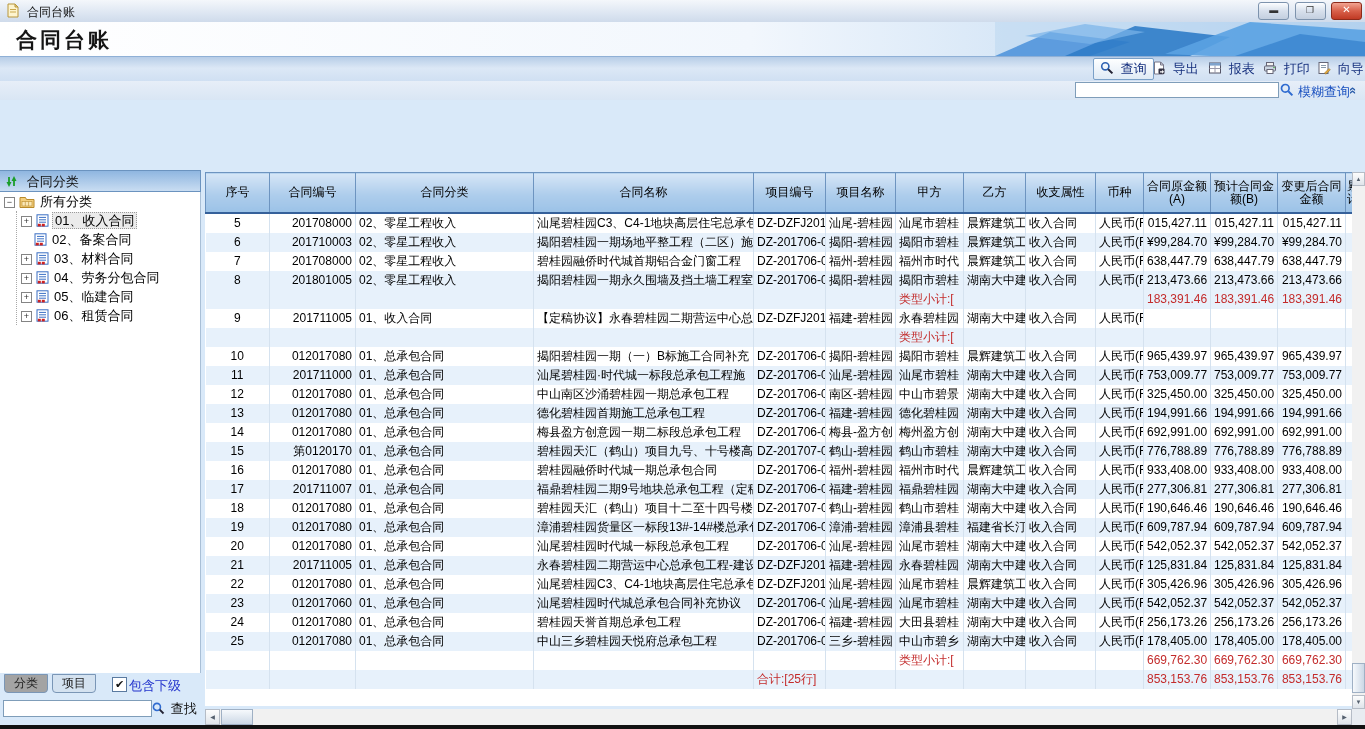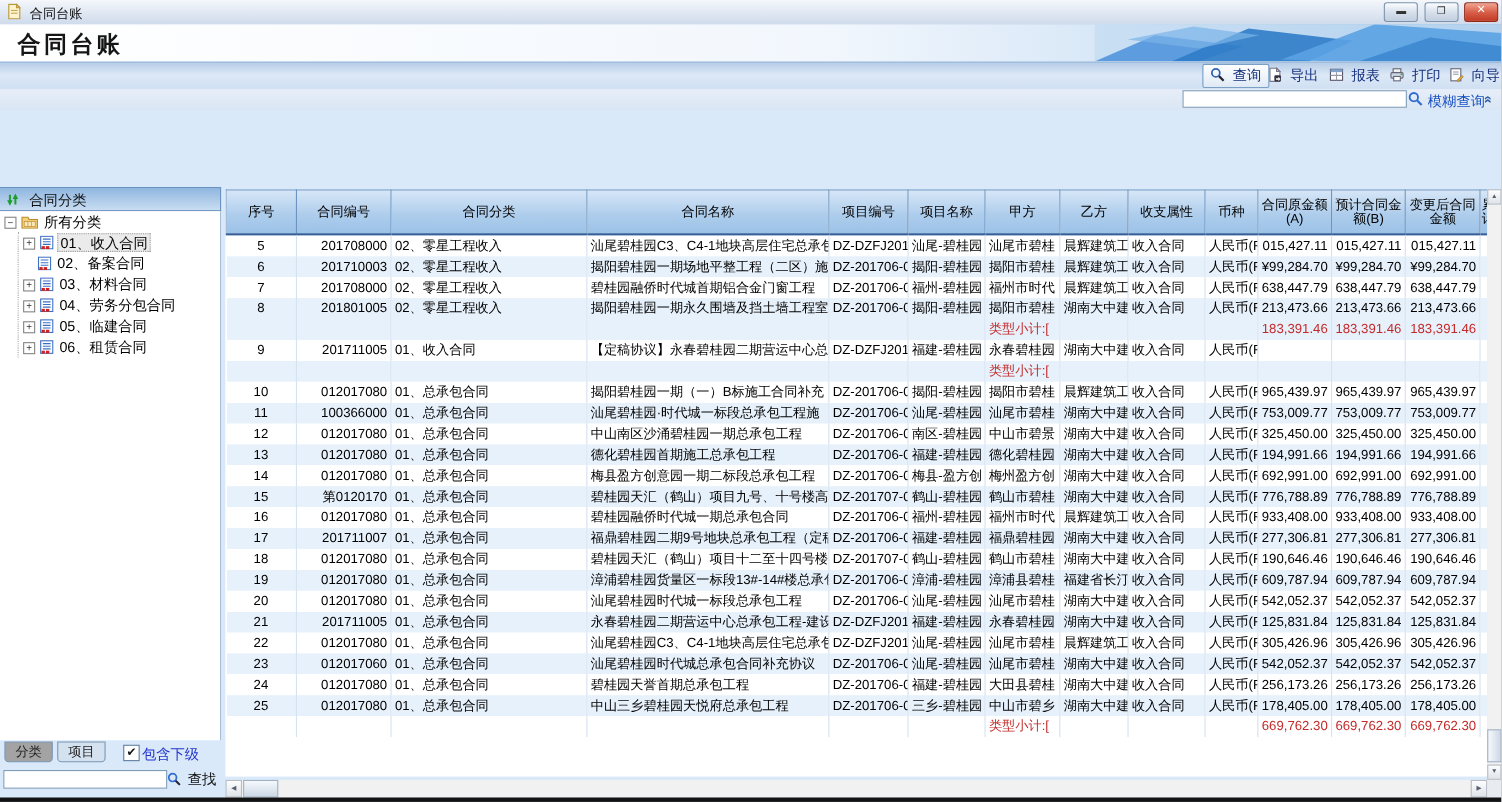--- a/index.html
+++ b/index.html
@@ -485,21 +485,21 @@
             <td class="c7">晨辉建筑工</td>
             <td class="c8">收入合同</td>
             <td class="c9">人民币(RMB)</td>
             <td class="c10">965,439.97</td>
             <td class="c11">965,439.97</td>
             <td class="c12">965,439.97</td>
             <td class="c13"></td>
           </tr>
           <tr class="data shaded">
             <td class="c0">11</td>
-            <td class="c1">100366000</td>
+            <td class="c1">201711000</td>
             <td class="c2">01、总承包合同</td>
             <td class="c3">汕尾碧桂园·时代城一标段总承包工程施</td>
             <td class="c4">DZ-201706-0</td>
             <td class="c5">汕尾-碧桂园</td>
             <td class="c6">汕尾市碧桂</td>
             <td class="c7">湖南大中建</td>
             <td class="c8">收入合同</td>
             <td class="c9">人民币(RMB)</td>
             <td class="c10">753,009.77</td>
             <td class="c11">753,009.77</td>
@@ -739,20 +739,36 @@
             <td class="c5"></td>
             <td class="c6">类型小计:[</td>
             <td class="c7"></td>
             <td class="c8"></td>
             <td class="c9"></td>
             <td class="c10">669,762.30</td>
             <td class="c11">669,762.30</td>
             <td class="c12">669,762.30</td>
             <td class="c13"></td>
           </tr>
+          <tr class="total shaded">
+            <td class="c0"></td>
+            <td class="c1"></td>
+            <td class="c2"></td>
+            <td class="c3"></td>
+            <td class="c4">合计:[25行]</td>
+            <td class="c5"></td>
+            <td class="c6"></td>
+            <td class="c7"></td>
+            <td class="c8"></td>
+            <td class="c9"></td>
+            <td class="c10">853,153.76</td>
+            <td class="c11">853,153.76</td>
+            <td class="c12">853,153.76</td>
+            <td class="c13"></td>
+          </tr>
         </tbody>
       </table>
   </div>
 
   <div class="vscroll">
     <div class="varrow up">▲</div>
     <div class="vthumb"></div>
     <div class="varrow down">▼</div>
   </div>
 

